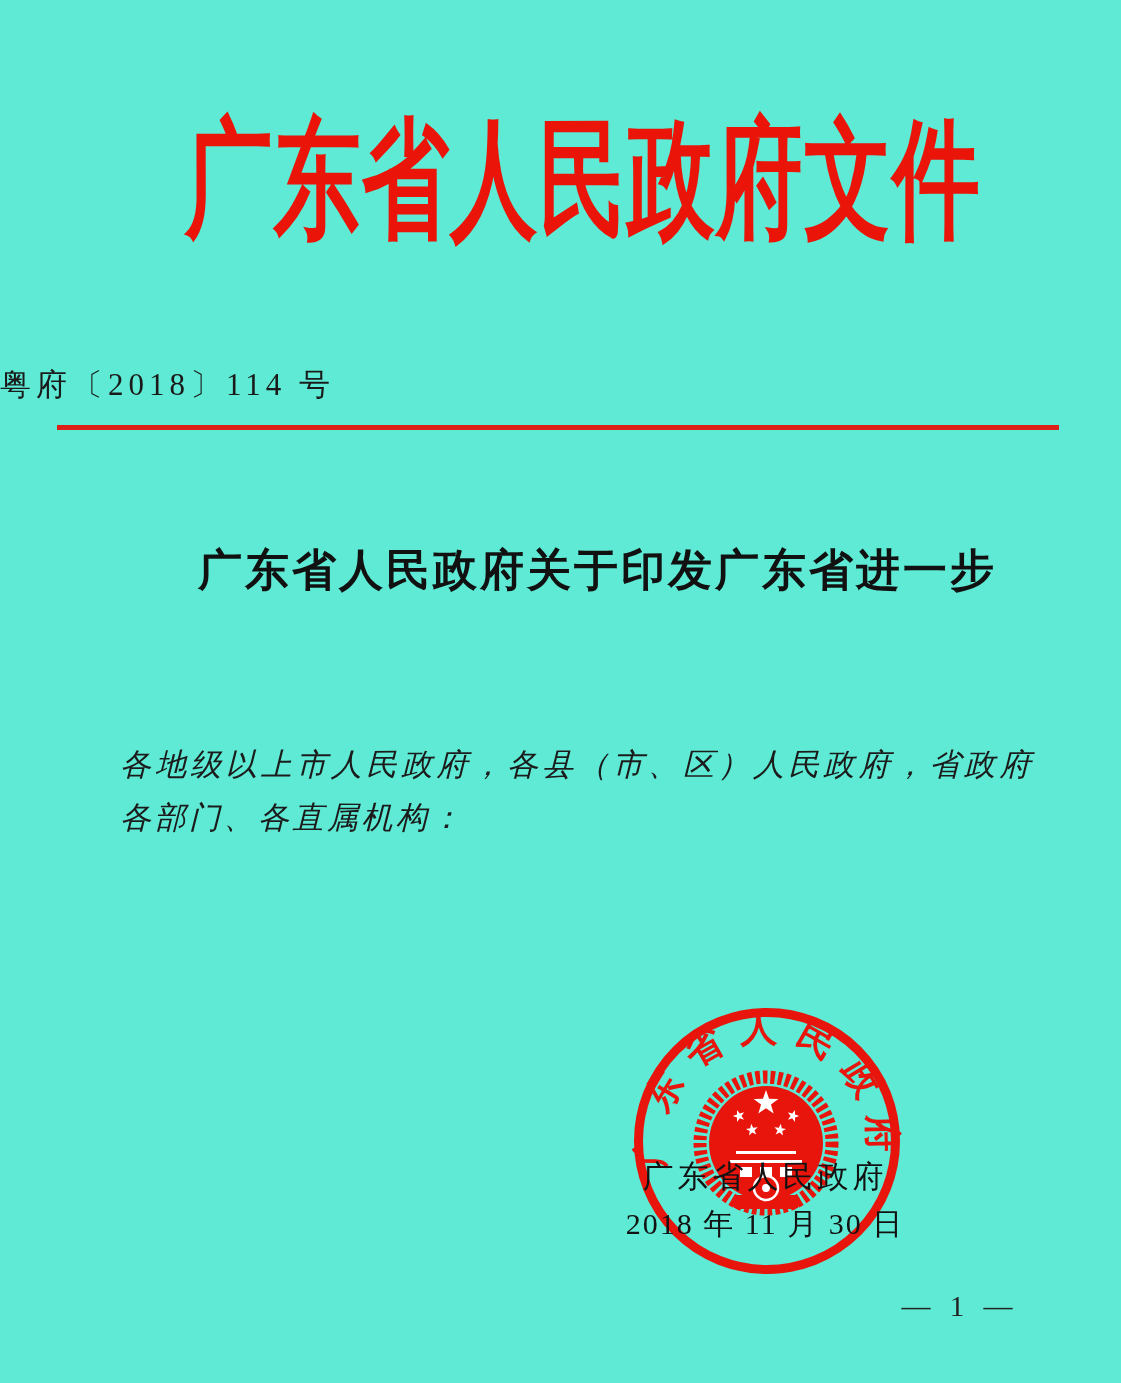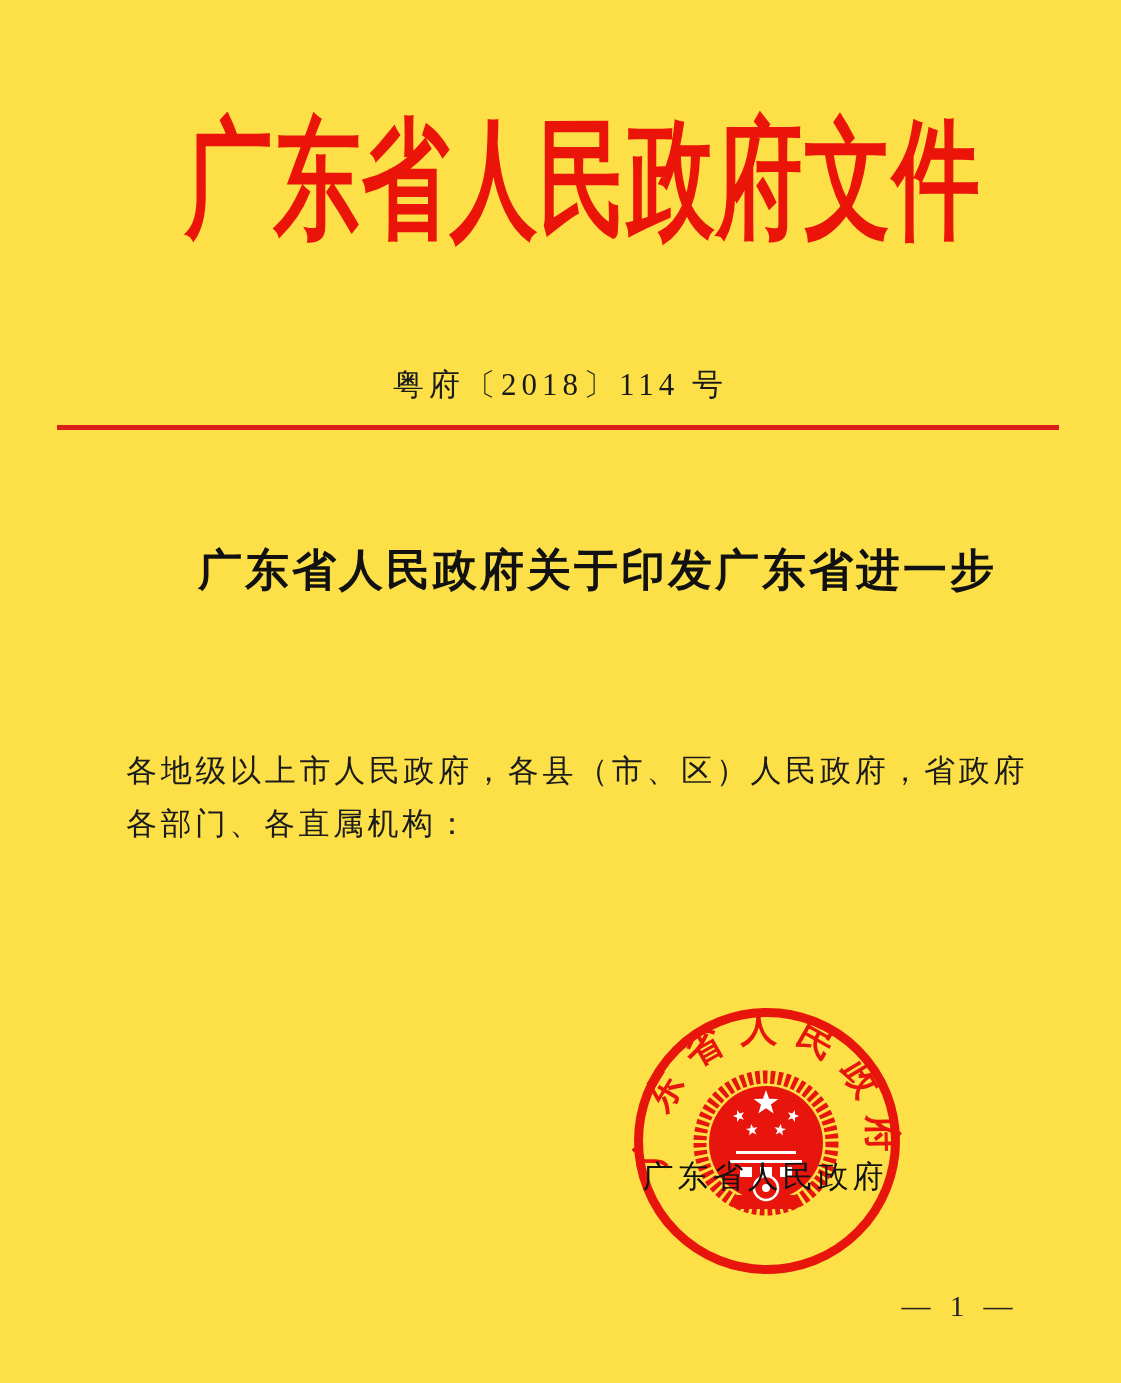--- a/index.html
+++ b/index.html
@@ -1,38 +1,38 @@
 <!DOCTYPE html>
 <html><head>
 <meta charset="utf-8">
 <style>
   html,body{margin:0;padding:0;background:#ffffff;}
   .page{
     position:relative;
     width:1121px;height:1383px;
-    background:#fde047;
+    background:#5eead4;
     font-family:"Liberation Serif","DejaVu Serif",serif;
     color:#141414;
     overflow:hidden;
   }
   .letterhead{
     position:absolute;top:108px;left:0;width:100%;
     text-align:center;
     color:#ea1508;
     font-weight:bold;
     font-size:130px;
     line-height:1.12;
     white-space:nowrap;
     transform:scaleX(0.67);
     transform-origin:50% 50%;
     letter-spacing:2px;
   }
   .doc-number{
     position:absolute;top:364px;left:0;width:100%;
-    text-align:center;
+    text-align:left;
     font-size:31px;
     letter-spacing:5px;
     color:#1a1a1a;
   }
   .red-rule{
     position:absolute;top:425px;left:57px;
     width:1002px;height:5px;
     background:#dd2017;
   }
   .doc-title{
@@ -48,21 +48,21 @@
   }
   .title-line{display:block;}
   .body-text{
     position:absolute;top:733px;left:114px;width:926px;
     font-size:31px;
     line-height:52.5px;
     text-align:justify;
     letter-spacing:3.5px;
     color:#1b1b1b;
   }
-  .body-text p{margin:12px;}
+  .body-text p{margin:6px;font-style:italic;}
   .indent{text-indent:2em;}
   .seal{
     position:absolute;left:629px;top:1003px;
     width:276px;height:276px;
     z-index:1;
   }
   .seal svg{display:block;width:100%;height:100%;}
   .seal-ring-text{
     font-family:"Liberation Serif","DejaVu Serif",serif;
     font-size:37px;
@@ -148,16 +148,17 @@
         <rect x="151" y="164" width="12" height="10" fill="#ffffff"></rect>
 
         <circle cx="137" cy="185" r="12" fill="none" stroke="#ffffff" stroke-width="2.5"></circle>
         <circle cx="137" cy="185" r="4" fill="#ffffff"></circle>
       </g>
     </svg>
   </div>
 
   <div class="issuer">广东省人民政府</div>
 
+  <div class="issue-date">2018 年 11 月 30 日</div>
 
   <div class="page-number">— 1 —</div>
 
 </div>
 
 </body></html>

